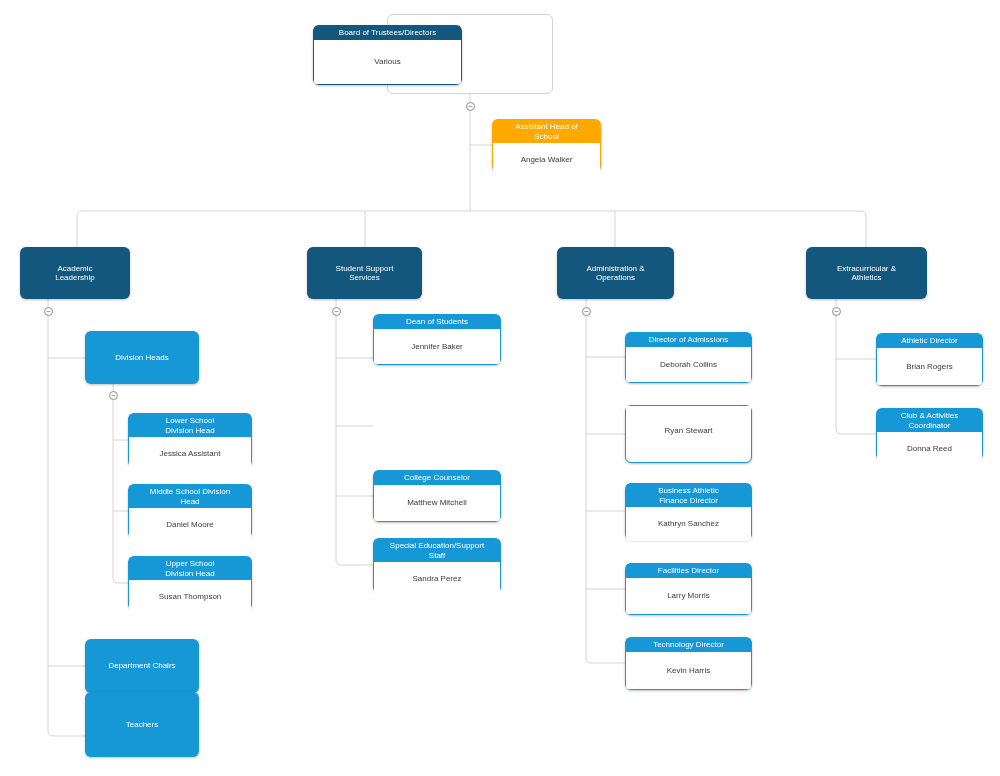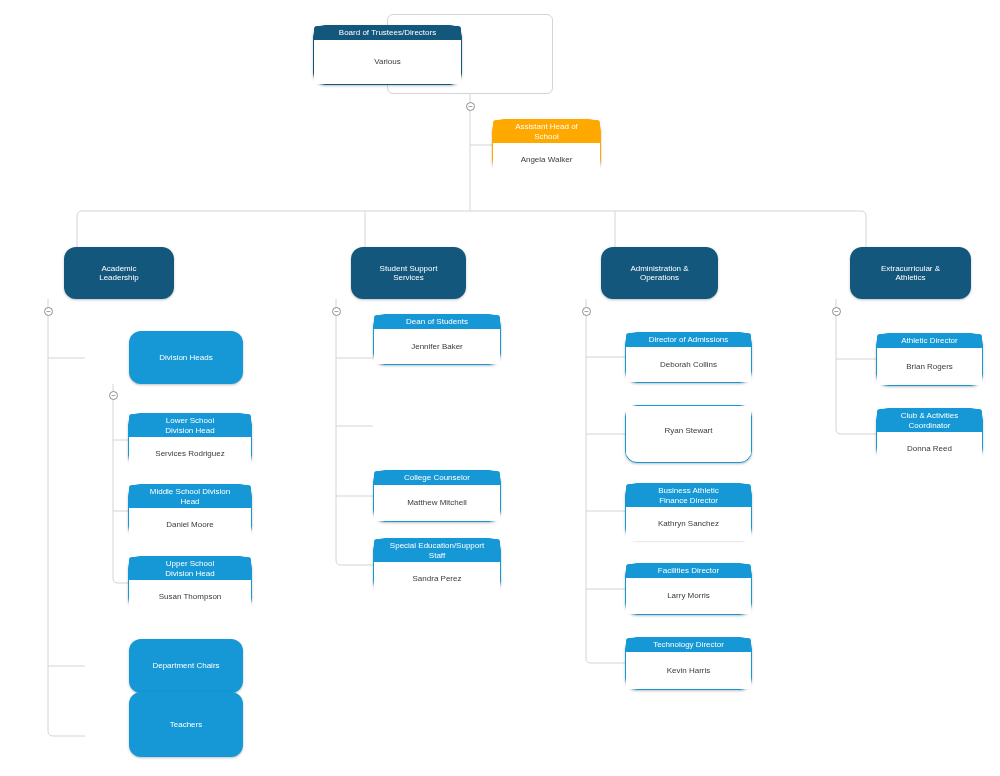--- a/index.html
+++ b/index.html
@@ -7,38 +7,38 @@
     position:relative;width:1000px;height:776px;background:#fff;overflow:hidden;
     font-family:"Liberation Sans",sans-serif;
   }
   .frame{
     position:absolute;border:1px solid var(--line,#d4d4d4);border-radius:6px;
     background:transparent;box-sizing:border-box;
   }
   svg.wires{position:absolute;left:0;top:0;}
   svg.wires path{stroke:var(--line,#d4d4d4);stroke-width:1;fill:none;}
   .node{
-    position:absolute;box-sizing:border-box;border-radius:12px;
+    position:absolute;box-sizing:border-box;border-radius:6px;
     font-size:8px;line-height:9.5px;text-align:center;
     box-shadow:0 1px 2.5px rgba(0,0,0,.25);
     display:flex;flex-direction:column;
   }
   .split{border:1px solid;background:#fff;}
   .split .hdr{
     flex:1;display:flex;align-items:center;justify-content:center;
     color:#fff;white-space:pre-line;padding:2px 4px;border-radius:3px 3px 0 0;
   }
   .split .body{
     height:26px;display:flex;align-items:center;justify-content:center;
     color:#3a3a3a;background:#fff;border-radius:0 0 3px 3px;padding:12px 3px;
   }
   .split.top .body{height:28px;}
   .solid{
     display:flex;align-items:center;justify-content:center;
-    color:#fff;white-space:pre-line;padding:2px 10px;margin-left:44px;
+    color:#fff;white-space:pre-line;padding:2px 10px;
   }
   .dark.split{border-color:var(--dark,#14577d);}
   .dark .hdr,.solid.dark{background:var(--dark,#14577d);}
   .light.split{border-color:var(--light,#1598d5);}
   .light .hdr,.solid.light{background:var(--light,#1598d5);}
   .orange.split{border-color:var(--orange,#ffa800);}
   .orange .hdr{background:var(--orange,#ffa800);}
   .collapse{
     position:absolute;width:9px;height:9px;box-sizing:border-box;
     border:1px solid #8e8e8e;border-radius:50%;background:#fff;
@@ -91,21 +91,21 @@
     <span>Extracurricular &amp;
 Athletics</span>
   </div>
 
   <div class="node solid light" style="left:85px;top:331px;width:114px;height:53px">
     <span>Division Heads</span>
   </div>
   <div class="node split light" style="left:128px;top:413px;width:124px;height:54px">
     <div class="hdr">Lower School
 Division Head</div>
-    <div class="body">Services Rodriguez</div>
+    <div class="body">Jessica Assistant</div>
   </div>
   <div class="node split light" style="left:128px;top:484px;width:124px;height:54px">
     <div class="hdr">Middle School Division
 Head</div>
     <div class="body">Daniel Moore</div>
   </div>
   <div class="node split light" style="left:128px;top:556px;width:124px;height:54px">
     <div class="hdr">Upper School
 Division Head</div>
     <div class="body">Susan Thompson</div>

